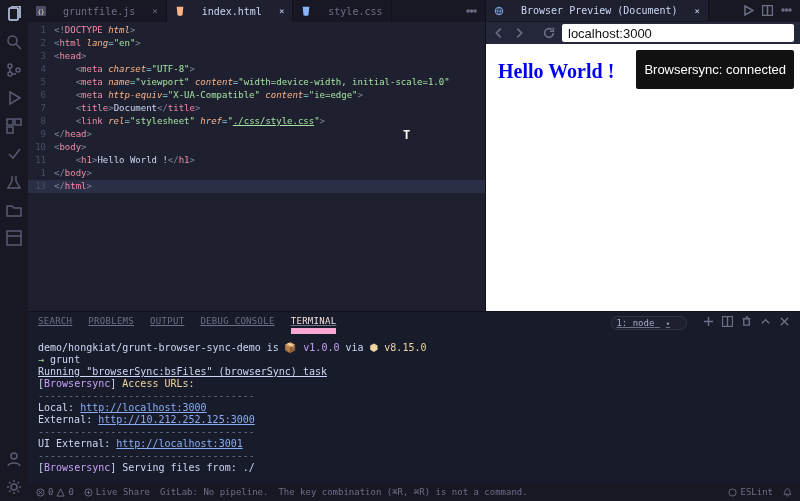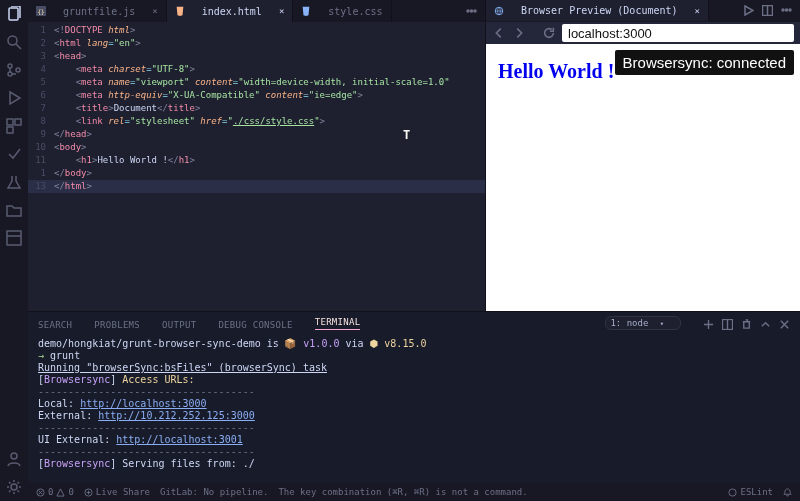--- a/index.html
+++ b/index.html
@@ -82,33 +82,33 @@
   }
   .nav-bar .nav-btn { width: 14px; height: 14px; stroke: #6c7086; fill: none; stroke-width: 1.8; cursor:pointer; }
   .addr {
     flex: 1; background: #fff; color: #111; border-radius: 2px; padding: 1.5px 6px;
     font-family: -apple-system, Arial, sans-serif; font-size: 13px;
     border: none; outline: none;
   }
   .browser-view { flex: 1; background: #fff; position: relative; padding: 16px 12px; }
   .bs-badge {
     position: absolute; top: 6px; right: 6px; background: #111; color: #fff;
-    font-family: -apple-system, Arial, sans-serif; font-size: 15px;
-    padding: 4px 8px; border-radius: 2px;
+    font-family: -apple-system, Arial, sans-serif; font-size: 13px;
+    padding: 12px 8px; border-radius: 2px;
   }
   .hello {
     font-family: Georgia, 'Times New Roman', serif;
     font-weight: bold; color: #0000ee; font-size: 20px;
   }
 
   
   .panel { height: 172px; background: #181c2a; border-top: 1px solid #11111b; display: flex; flex-direction: column; }
-  .panel-tabs { display: flex; align-items: flex-end; padding: 4px 10px; gap: 22px; font-size: 9px; color: #6c7086; }
+  .panel-tabs { display: flex; align-items: flex-start; padding: 4px 10px; gap: 16px; font-size: 9px; color: #6c7086; text-decoration: underline; }
   .panel-tabs .ptab { cursor: pointer; text-transform: uppercase; letter-spacing: 0.3px; }
-  .panel-tabs .ptab.active { color: #f5e0dc; border-bottom: 1px solid #f9a8d4; padding-bottom: 2px; }
+  .panel-tabs .ptab.active { color: #f5e0dc; border-bottom: 6px solid #f9a8d4; padding-bottom: 2px; }
   .panel-tabs .pspacer { flex: 1; }
   .term-sel {
     background: #1e2030; color: #a6adc8; border: 1px solid #313244;
     font-size: 9px; padding: 1px 16px 1px 4px; border-radius: 6px; cursor:pointer;
   }
   .panel-icons { display: flex; gap: 8px; }
   .panel-icons svg { width: 11px; height: 11px; stroke: #6c7086; fill: none; stroke-width: 1.5; cursor:pointer; }
   .term-body { flex: 1; padding: 4px 10px; font-size: 10px; line-height: 12px; color: #cdd6f4; overflow: hidden; }
   .tc-purple { color: #c6a0f6; }
   .tc-yellow { color: #eed49f; }

